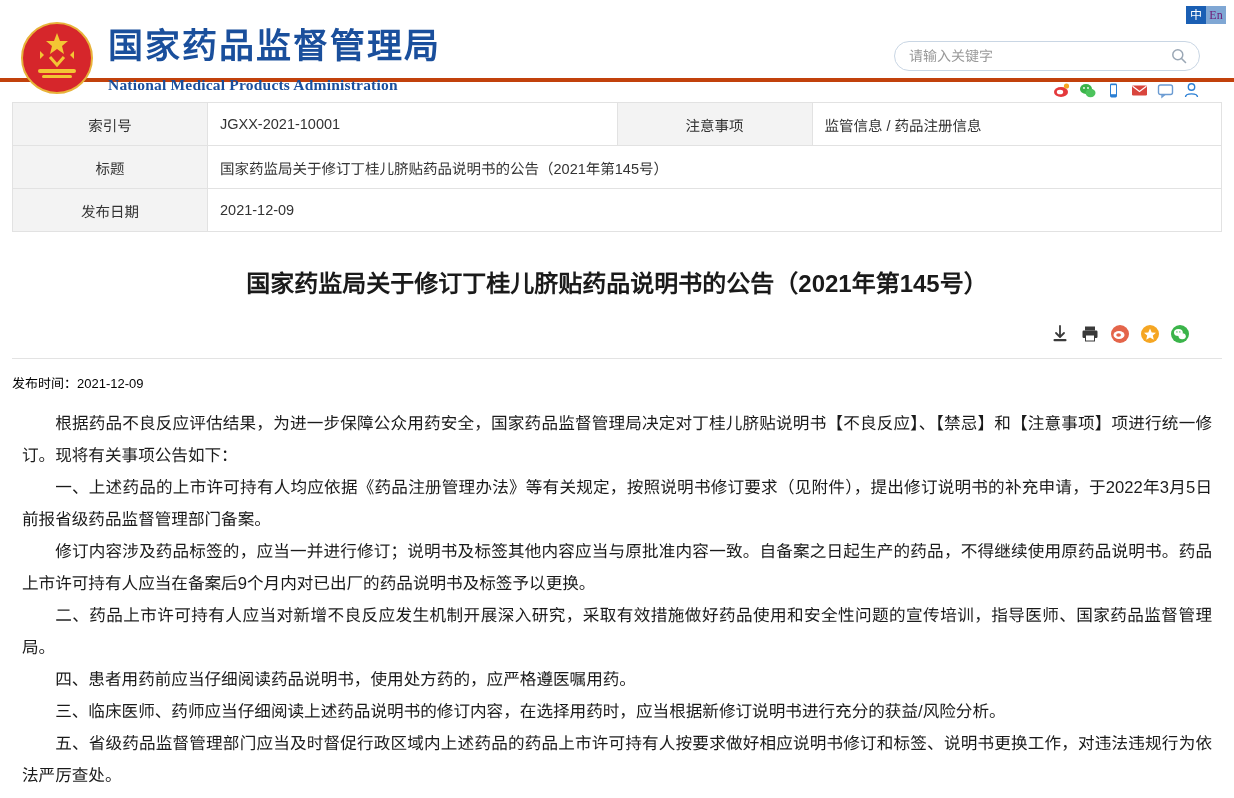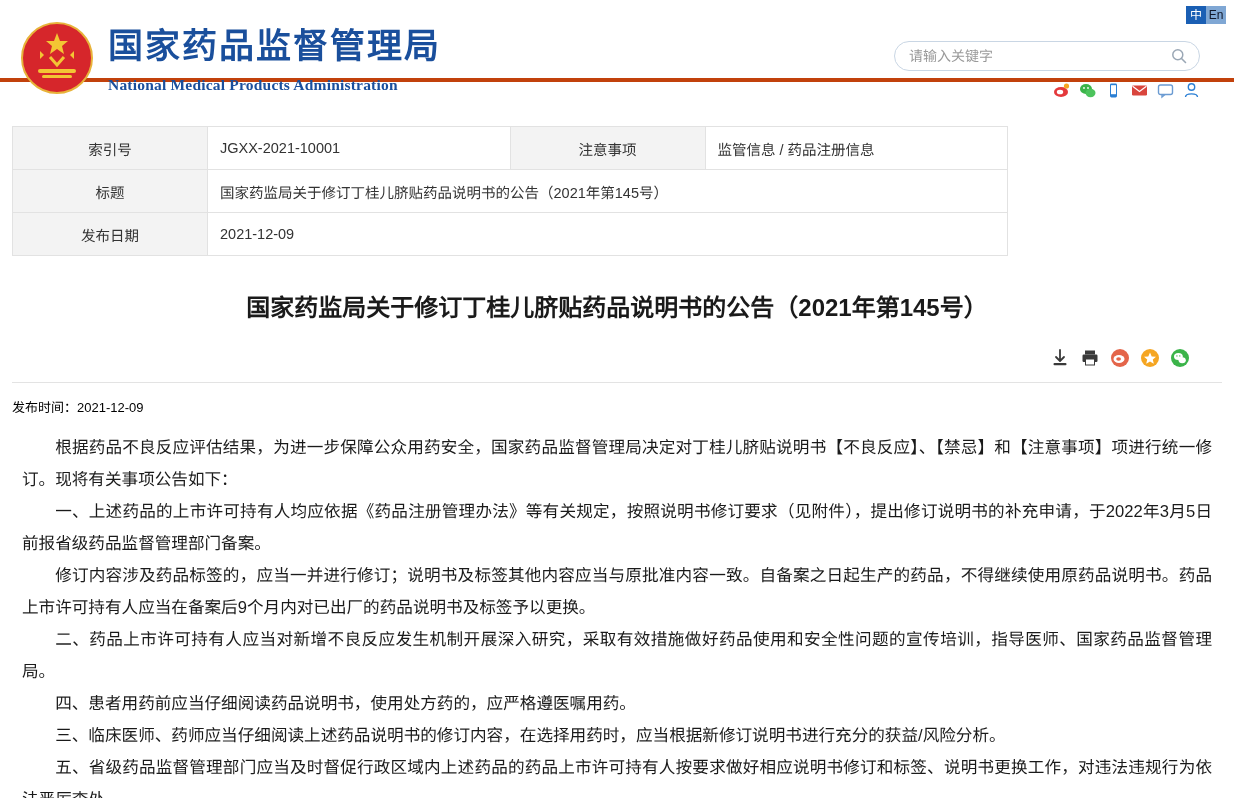--- a/index.html
+++ b/index.html
@@ -19,21 +19,21 @@
     font-size: 12px;
     z-index: 5;
   }
   .lang-btn {
     width: 20px; height: 18px;
     display: flex; align-items: center; justify-content: center;
     font-family: "Liberation Sans", sans-serif;
     line-height: 1;
   }
   .lang-cn { background: #1a5fb4; color: #ffffff; }
-  .lang-en { background: #7fa7d4; color: #0f172a; }
+  .lang-en { background: #7fa7d4; color: #701a75; font-family: Liberation Serif, serif; }
 
   
   .header {
     position: relative;
     height: 82px;
     border-bottom: 4px solid #c2410c;
     background: #ffffff;
   }
   .emblem {
     position: absolute;
@@ -98,23 +98,23 @@
     justify-content: center;
   }
 
   
   .wrap {
     width: 1210px;
     margin: 0 auto;
     padding: 0;
   }
   .info-table {
-    margin-top: 44px;
+    margin-top: 20px;
     border-collapse: collapse;
-    width: 996px;
+    width: 1210px;
     table-layout: fixed;
   }
   .info-table td {
     border: 1px solid #e2e2e2;
     height: 43px;
     font-size: 14.5px;
     color: #333;
     padding: 0 12px;
     font-family: "Liberation Sans", sans-serif;
   }

